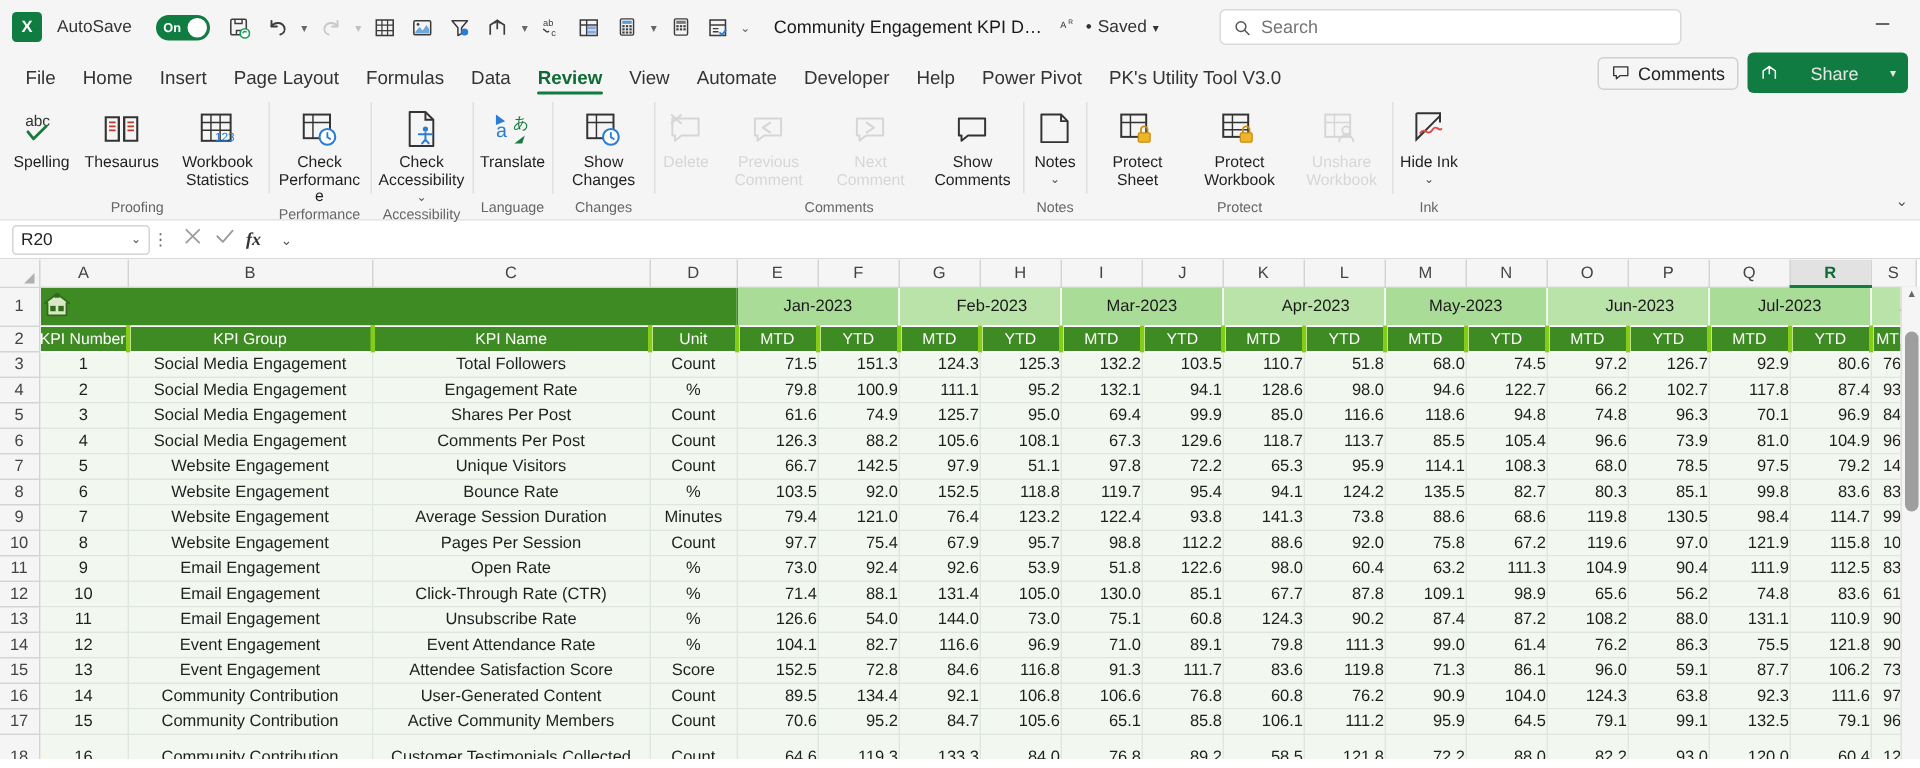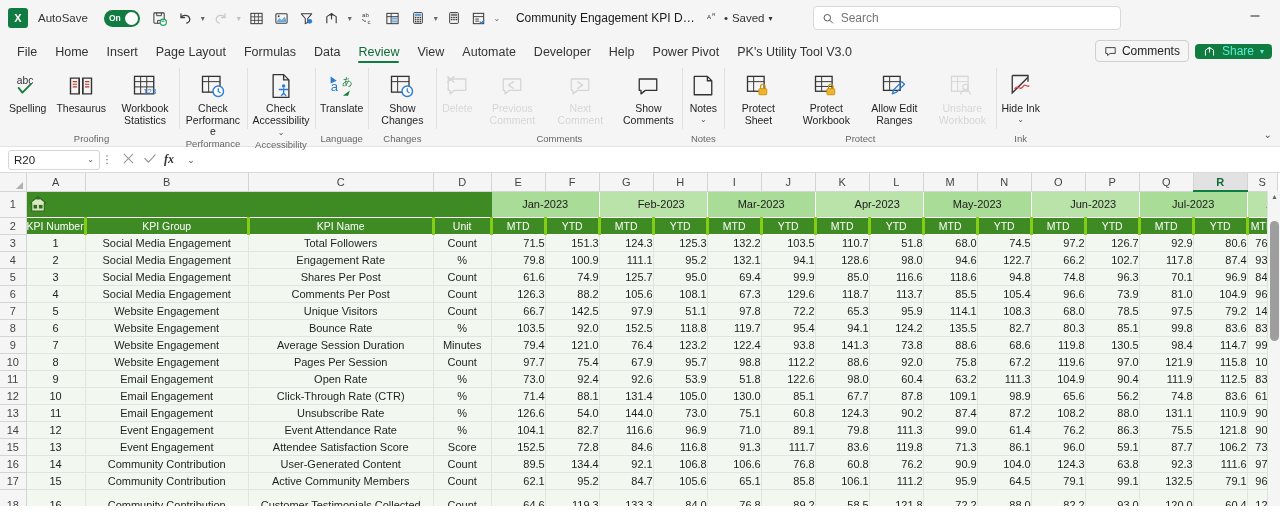--- a/index.html
+++ b/index.html
@@ -68,34 +68,34 @@
 
   
   .ribbon-tabs {
     height: 28px; display: flex; align-items: flex-end; background: #f5f5f5;
     padding-left: 8px; position: relative;
   }
   .rtab {
     font-size: 12.5px; color: #333; padding: 3px 9px 5px 9px; white-space: nowrap;
     position: relative;
   }
-  .rtab.active { color: #0e6b35; font-weight: 400; }
+  .rtab.active { color: #0e6b35; font-weight: 700; }
   .rtab.active::after {
     content: ""; position: absolute; left: 9px; right: 9px; bottom: 1px;
     height: 2px; background: #107c41; border-radius: 1px;
   }
   .tabs-right { margin-left: auto; display: flex; align-items: center; gap: 6px; padding-right: 8px; padding-bottom: 2px;}
   .comments-btn {
     display: flex; align-items: center; gap: 5px; font-size: 12px; color: #222;
     border: 1px solid #d0d0d0; border-radius: 4px; padding: 2px 8px; background: #f5f5f5;
     height: 22px;
   }
   .share-btn {
-    display: flex; align-items: center; gap: 6px; font-size: 12px; color: #5eead4;
-    background: #107c41; border-radius: 4px; padding: 2px 8px; height: 15px;
+    display: flex; align-items: center; gap: 21px; font-size: 12px; color: #e5e5e5;
+    background: #107c41; border-radius: 4px; padding: 2px 8px; height: 27px;
   }
 
   
   .ribbon {
     height: 83px; background: #f5f5f5; display: flex; align-items: flex-start;
     position: relative; border-bottom: 1px solid #e3e3e3;
     padding-left: 4px;
   }
   .rgroup { display: flex; flex-direction: column; height: 83px; position: relative; }
   .rgroup-items { display: flex; flex: 1; align-items: flex-start; padding-top: 3px; }
@@ -570,30 +570,20 @@
       <div class="ritem">
         <span class="icon">
           <svg width="28" height="28" viewBox="0 0 32 32">
               <rect x="4" y="5" width="19" height="17" fill="none" stroke="#333" stroke-width="1.5"></rect>
               <path d="M4 11h19M11 5v17M4 16.5h19" stroke="#333" stroke-width="1.1"></path>
               <rect x="17" y="19" width="9" height="7" rx="1" fill="#f0b429" stroke="#c68f12" stroke-width="1"></rect>
               <path d="M19 19v-2.5a2.5 2.5 0 0 1 5 0V19" fill="none" stroke="#c68f12" stroke-width="1.4"></path>
             </svg>
         </span>
         <span class="lbl">Protect Workbook</span>
-      </div>
-      <div class="ritem">
-        <span class="icon">
-          <svg width="28" height="28" viewBox="0 0 32 32">
-              <rect x="4" y="5" width="19" height="16" fill="none" stroke="#333" stroke-width="1.5"></rect>
-              <path d="M4 11h19M11 5v16" stroke="#333" stroke-width="1.1"></path>
-              <path d="M14 25l2-5 9-9 3 3-9 9z" fill="none" stroke="#2b7cd3" stroke-width="1.5" stroke-linejoin="round"></path>
-            </svg>
-        </span>
-        <span class="lbl">Allow Edit Ranges</span>
       </div>
       <div class="ritem disabled">
         <span class="icon">
           <svg width="28" height="28" viewBox="0 0 32 32">
               <rect x="4" y="5" width="19" height="17" fill="none" stroke="#bdbdbd" stroke-width="1.5"></rect>
               <path d="M4 11h19M11 5v17" stroke="#bdbdbd" stroke-width="1.1"></path>
               <circle cx="20" cy="17" r="3" fill="none" stroke="#bdbdbd" stroke-width="1.4"></circle>
               <path d="M14.5 26a5.5 5.5 0 0 1 11 0" fill="none" stroke="#bdbdbd" stroke-width="1.4"></path>
             </svg>
         </span>
@@ -1048,21 +1038,21 @@
           <td class="cell dcell">92.3</td>
           <td class="cell dcell">111.6</td>
           <td class="cell dcell">97.0</td>
         </tr>
         <tr style="height: 17px;">
           <td class="rowhdr">17</td>
           <td class="cell ccell">15</td>
           <td class="cell ccell">Community Contribution</td>
           <td class="cell ccell">Active Community Members</td>
           <td class="cell ccell">Count</td>
-          <td class="cell dcell">62.1</td>
+          <td class="cell dcell">70.6</td>
           <td class="cell dcell">95.2</td>
           <td class="cell dcell">84.7</td>
           <td class="cell dcell">105.6</td>
           <td class="cell dcell">65.1</td>
           <td class="cell dcell">85.8</td>
           <td class="cell dcell">106.1</td>
           <td class="cell dcell">111.2</td>
           <td class="cell dcell">95.9</td>
           <td class="cell dcell">64.5</td>
           <td class="cell dcell">79.1</td>

